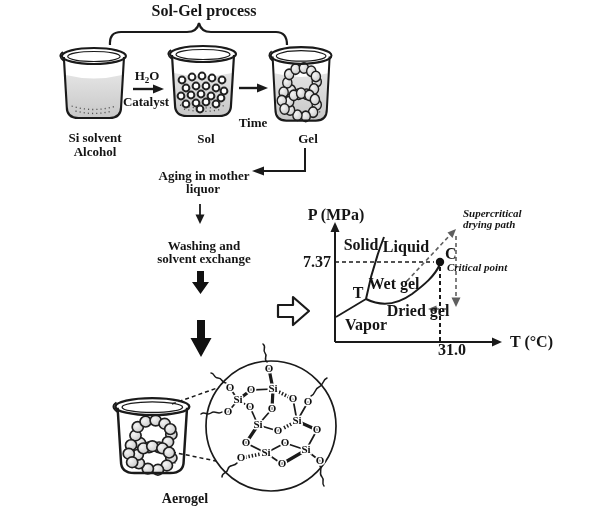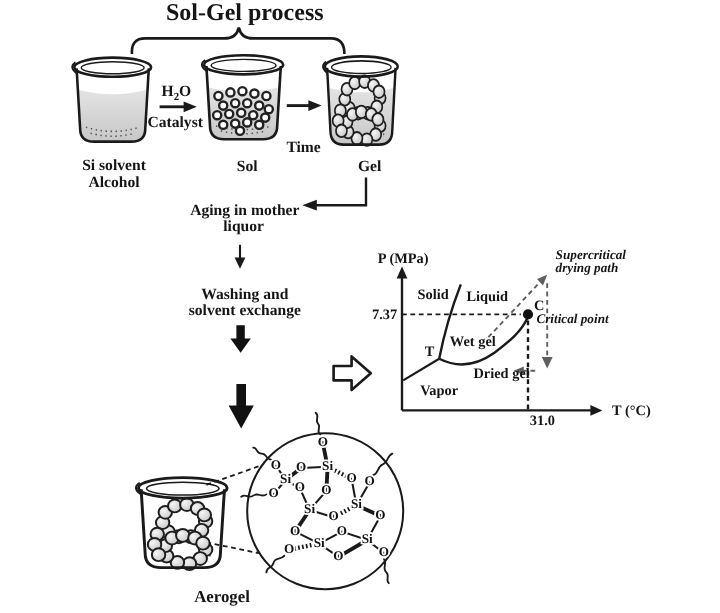--- a/index.html
+++ b/index.html
@@ -3,22 +3,22 @@
 <meta charset="utf-8">
 <style>
   html,body{margin:0;padding:0;background:#fff;}
   #canvas{position:relative;width:600px;height:511px;background:#ffffff;overflow:hidden;
           font-family:"Liberation Serif","DejaVu Serif",serif;color:#151515;}
   #art{position:absolute;left:0;top:0;}
   .lbl{position:absolute;font-weight:700;color:#151515;white-space:nowrap;
        transform:translate(-50%,-50%);line-height:1;}
   .lbl.left{transform:translate(0,-50%);}
   .lbl.right{transform:translate(-100%,-50%);}
-  .s15{font-size:20px;} .s14{font-size:14px;} .s13{font-size:13px;}
-  .s12{font-size:12px;} .s11{font-size:11px;font-style:italic;}
+  .s15{font-size:16px;} .s14{font-size:14px;} .s13{font-size:13px;}
+  .s12{font-size:16px;} .s11{font-size:11px;font-style:italic;}
   .lbl sub{font-size:9px;}
   .atom{font:700 11px "Liberation Serif","DejaVu Serif",serif;fill:#111;
         text-anchor:middle;dominant-baseline:middle;
         paint-order:stroke;stroke:#ffffff;stroke-width:3px;}
   .bond{stroke:#1a1a1a;stroke-width:1.7;fill:none;stroke-linecap:round;}
   .bondw{stroke:#1a1a1a;stroke-width:3.2;fill:none;stroke-linecap:round;}
   .bondh{stroke:#1a1a1a;stroke-width:3.6;fill:none;stroke-dasharray:1.4,1.9;}
   .squig{stroke:#1a1a1a;stroke-width:1.5;fill:none;stroke-linecap:round;}
   .glass{stroke:#1a1a1a;fill:none;}
   .speckle{stroke:#555;stroke-width:1.3;fill:none;stroke-dasharray:1.2,3.1;}

